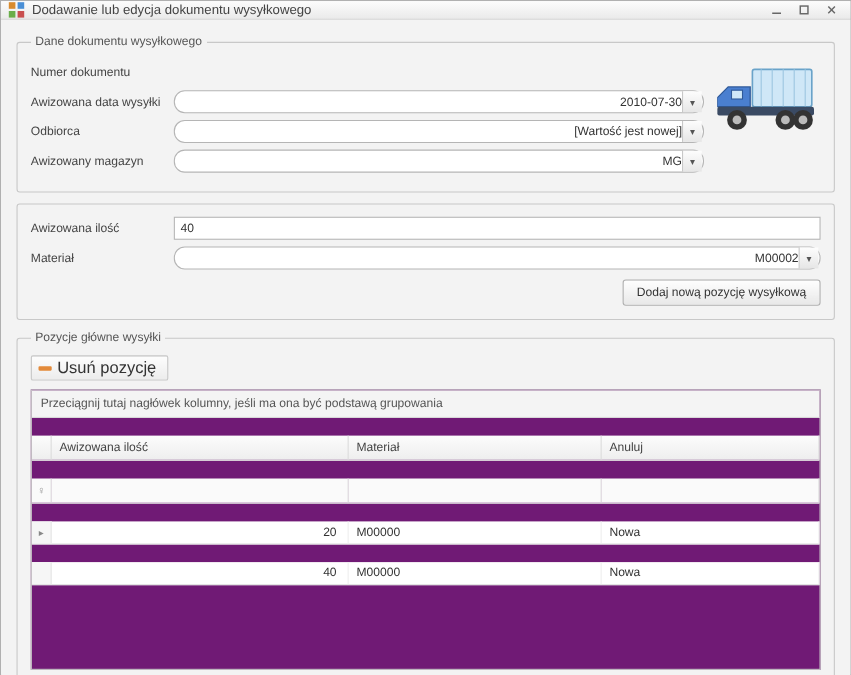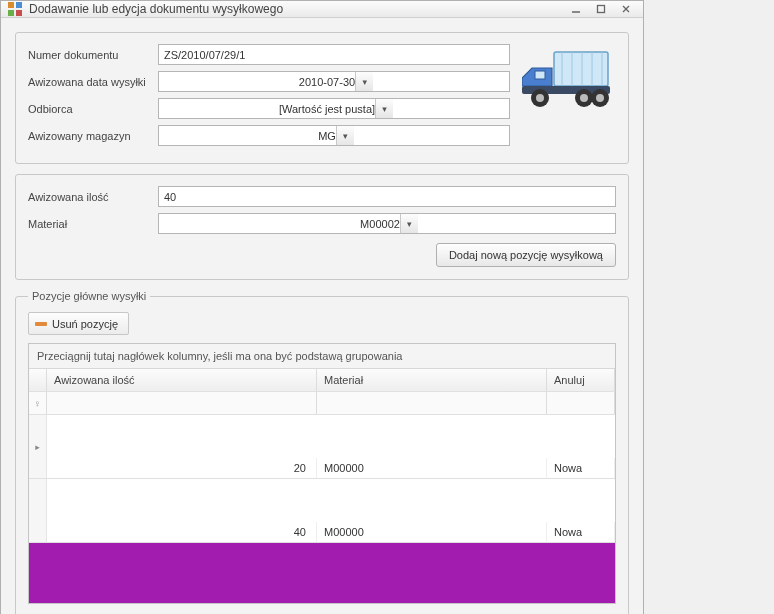--- a/index.html
+++ b/index.html
@@ -6,21 +6,21 @@
     body {
       font-family: Tahoma, "Segoe UI", sans-serif;
       font-size: 11px;
       background: #f0f0f0;
       color: #333;
       width: 774px;
       height: 614px;
       overflow: hidden;
     }
     .window {
-      width: 644px;
+      width: 774px;
       height: 614px;
       background: #f5f5f5;
       border: 1px solid #b0b0b0;
       display: flex;
       flex-direction: column;
     }
     .titlebar {
       height: 26px;
       background: linear-gradient(#fcfcfc,#eaeaea);
       border-bottom: 1px solid #d0d0d0;
@@ -74,22 +74,23 @@
       border:1px solid #b5b5b5;
       background:#fff;
       padding:0 5px;
       font-family:inherit;
       font-size:11px;
       color:#333;
     }
     .form-select {
       display:flex;
       align-items:center;
-      justify-content:center;
+      justify-content:flex-end;
       position:relative;
+      border-radius:10px;
     }
     .dd-btn {
       width:18px; height:19px;
       border-left:1px solid #c8c8c8;
       display:flex;align-items:center;justify-content:center;
       background:linear-gradient(#fdfdfd,#e6e6e6);
       color:#555;
       font-size:9px;
       margin-right:-4px;
     }
@@ -120,32 +121,33 @@
     .toolbar-btn {
       height:23px;
       padding:0 10px 0 6px;
       border:1px solid #c7c7c7;
       background:linear-gradient(#fdfdfd,#ececec);
       border-radius:2px;
       display:inline-flex;
       align-items:center;
       gap:5px;
       color:#333;
-      font-size:11px;
+      font-size:15px;
       cursor:pointer;
     }
     .del-icon {
       width:12px;height:4px;background:#e38a3a;border-radius:1px;
     }
     .grid {
       margin-top:8px;
       border:1px solid #c5c5c5;
-      background:#a21caf;
+      background:#701a75;
       display:flex;
       flex-direction:column;
+      gap:16px;
     }
     .grid-group-hint {
       padding:6px 8px;
       background:#f4f4f4;
       border-bottom:1px solid #d8d8d8;
       color:#555;
     }
     .grid-header, .grid-filter, .grid-row {
       display:flex;
       border-bottom:1px solid #e0e0e0;
@@ -157,21 +159,21 @@
       color:#444;
       font-size:11px;
     }
     .col-indicator { width:18px; padding:0; }
     .col-qty { width:270px; text-align:left;}
     .col-mat { width:230px; }
     .col-stat { flex:1; }
     .grid-filter .gh-cell { height:22px; background:#fafafa; }
     .gf-icon { display:flex;align-items:center;justify-content:center;color:#999;font-size:10px;}
     .grid-row { background:#fff; }
-    .grid-row .gc { padding:4px 7px; border-right:1px solid #eee; font-size:11px; color:#333;margin-top:43px;}
+    .grid-row .gc { padding:4px 7px; border-right:1px solid #eee; font-size:11px; color:#333;}
     .gc.col-qty { text-align:right; padding-right:10px;}
     .row-ind { width:18px; display:flex;align-items:center;justify-content:center;color:#888;font-size:9px;border-right:1px solid #e5e5e5;background:#f6f6f6;}
     .grid-empty { flex:1; min-height:60px; }
     .positions-fieldset { flex:1; display:flex; flex-direction:row;}
     .positions-inner { display:flex; flex-direction:column; flex:1;}
     .footer-btns {
       display:flex; justify-content:flex-end; gap:8px;
       padding-top:6px;
       text-decoration:underline;
     }
@@ -207,37 +209,37 @@
             <line x1="2" y1="2" x2="8" y2="8" stroke="#666" stroke-width="1.3"></line>
             <line x1="8" y1="2" x2="2" y2="8" stroke="#666" stroke-width="1.3"></line>
           </svg>
       </span>
     </span>
   </div>
 
   <div class="window-body">
 
     <fieldset>
+      <legend>Dane dokumentu wysyłkowego</legend>
       <div class="doc-top">
         <div class="doc-fields">
           <div class="form-row">
             <div class="form-label">Numer dokumentu</div>
-            <input class="form-input" value="ZS/2010/07/29/1" style="">
           </div>
           <div class="form-row">
             <div class="form-label">Awizowana data wysyłki</div>
             <div class="form-select">
               <span>2010-07-30</span>
               <span class="dd-btn">▾</span>
             </div>
           </div>
           <div class="form-row">
             <div class="form-label">Odbiorca</div>
             <div class="form-select">
-              <span>[Wartość jest pusta]</span>
+              <span>[Wartość jest nowej]</span>
               <span class="dd-btn">▾</span>
             </div>
           </div>
           <div class="form-row">
             <div class="form-label">Awizowany magazyn</div>
             <div class="form-select">
               <span>MG</span>
               <span class="dd-btn">▾</span>
             </div>
           </div>

